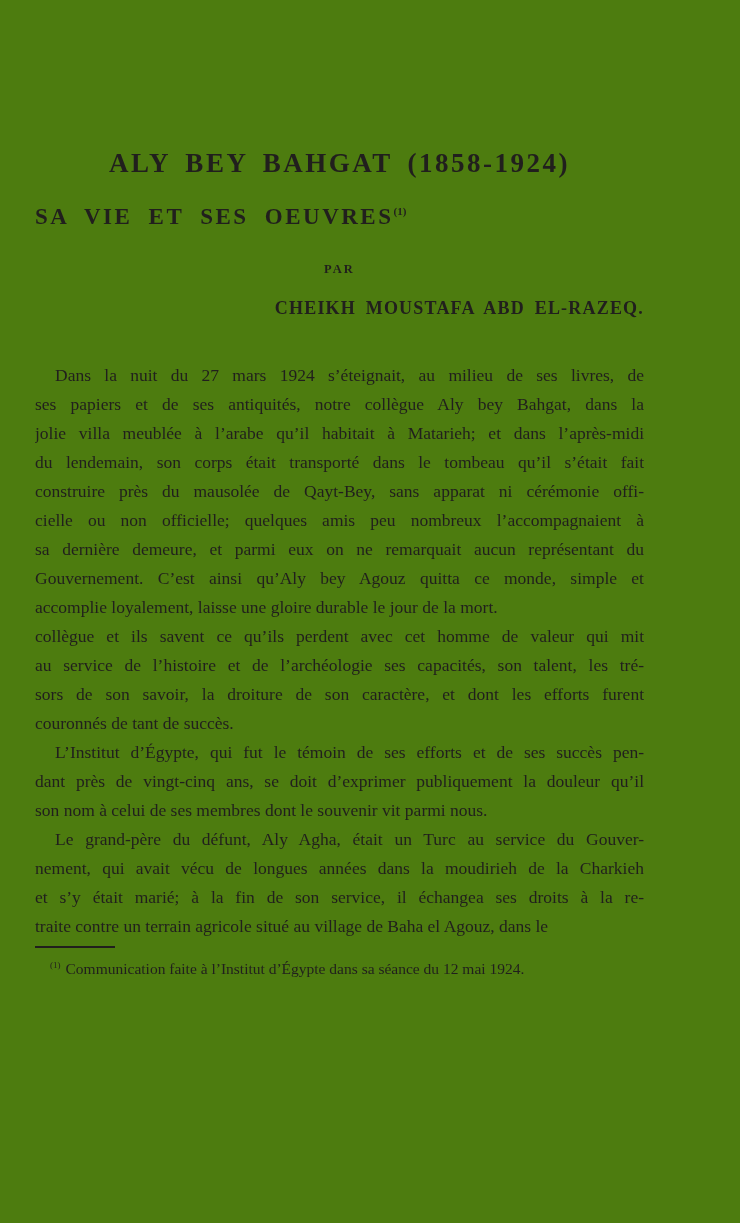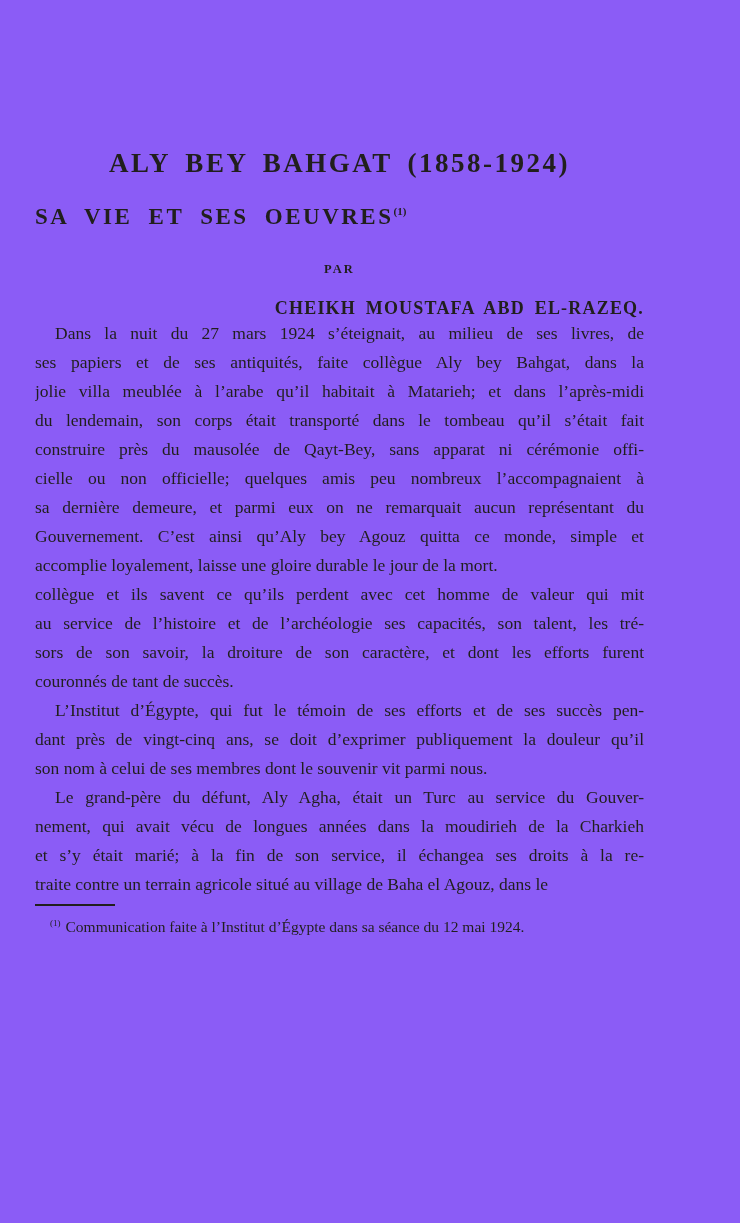--- a/index.html
+++ b/index.html
@@ -5,21 +5,21 @@
   html, body {
     margin: 0;
     padding: 0;
     background: #ffffff;
   }
   .page {
     position: relative;
     width: 740px;
     height: 1223px;
     margin: 0;
-    background: #8b5cf6;
+    background: #4d7c0f;
     color: #211f1d;
     font-family: "Liberation Serif", "DejaVu Serif", serif;
     box-sizing: border-box;
     padding: 0 96px 0 35px;
     overflow: hidden;
   }
   .title {
     margin: 148px 0 0 0;
     text-align: center;
     font-size: 27px;
@@ -51,20 +51,21 @@
   }
   .author {
     margin: 21px 0 0 0;
     text-align: right;
     font-size: 18px;
     font-weight: bold;
     letter-spacing: 1.2px;
     word-spacing: 4px;
   }
   .body-text {
+    margin-top: 42px;
     font-size: 17.5px;
   }
   .para { margin: 0; }
   .line {
     text-align: justify;
     text-align-last: justify;
     line-height: 29px;
     height: 29px;
     overflow: hidden;
     white-space: normal;
@@ -98,21 +99,21 @@
 
   <h2 class="subtitle"><span>SA VIE ET SES OEUVRES</span><sup>(1)</sup></h2>
 
   <div class="byline-label">PAR</div>
 
   <div class="author">CHEIKH MOUSTAFA ABD EL-RAZEQ.</div>
 
   <div class="body-text">
       <div class="para">
         <div class="line first">Dans la nuit du 27 mars 1924 s’éteignait, au milieu de ses livres, de</div>
-        <div class="line">ses papiers et de ses antiquités, faite collègue Aly bey Bahgat, dans la</div>
+        <div class="line">ses papiers et de ses antiquités, notre collègue Aly bey Bahgat, dans la</div>
         <div class="line">jolie villa meublée à l’arabe qu’il habitait à Matarieh; et dans l’après-midi</div>
         <div class="line">du lendemain, son corps était transporté dans le tombeau qu’il s’était fait</div>
         <div class="line">construire près du mausolée de Qayt-Bey, sans apparat ni cérémonie offi-</div>
         <div class="line">cielle ou non officielle; quelques amis peu nombreux l’accompagnaient à</div>
         <div class="line">sa dernière demeure, et parmi eux on ne remarquait aucun représentant du</div>
         <div class="line">Gouvernement. C’est ainsi qu’Aly bey Agouz quitta ce monde, simple et</div>
         <div class="line last">accomplie loyalement, laisse une gloire durable le jour de la mort.</div>
       </div>
       <div class="para">
         <div class="line">collègue et ils savent ce qu’ils perdent avec cet homme de valeur qui mit</div>

